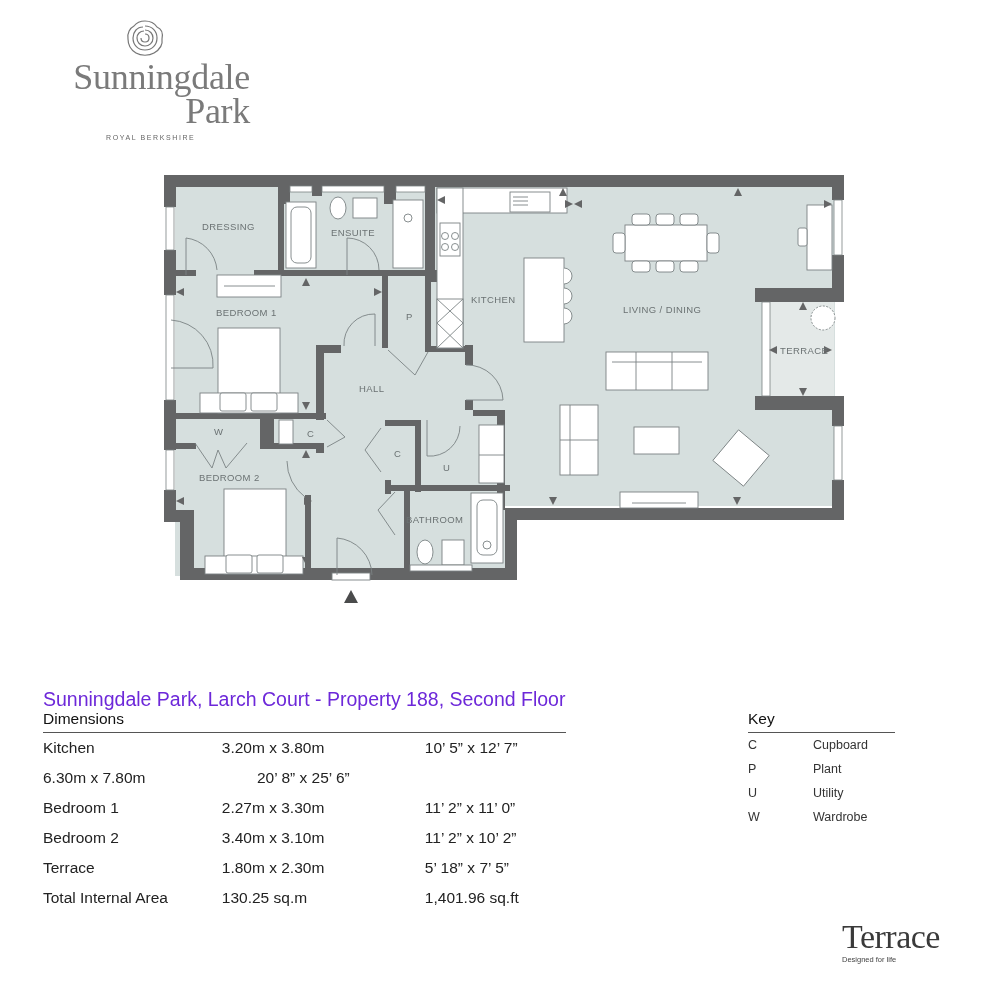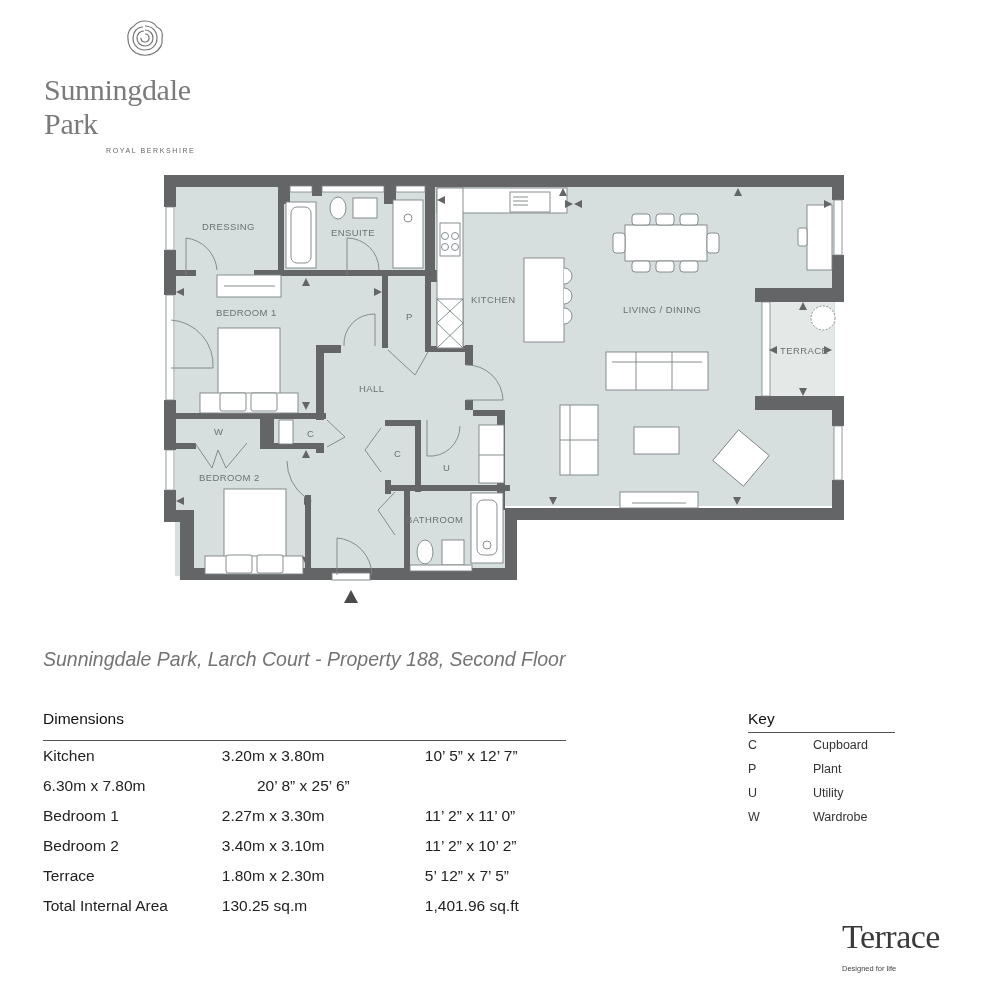--- a/index.html
+++ b/index.html
@@ -1,35 +1,35 @@
 <!DOCTYPE html>
 <html><head>
 <meta charset="utf-8">
 <style>
   html,body{margin:0;padding:0;background:#ffffff;}
   body{width:1000px;height:1000px;position:relative;overflow:hidden;font-family:"Liberation Sans",sans-serif;color:#1a1a1a;}
   .logo{position:absolute;left:40px;top:18px;width:210px;text-align:center;}
   .logo svg{display:block;margin:0 auto;}
-  .logo-name{font-family:"Liberation Serif",serif;font-size:30px;color:#7a7a7a;letter-spacing:-0.3px;margin-top:15px;line-height:34px;text-align:left;padding-left:4px;}
+  .logo-name{font-family:"Liberation Serif",serif;font-size:36px;color:#7a7a7a;letter-spacing:-0.3px;margin-top:2px;line-height:34px;text-align:right;padding-left:4px;}
   .logo-sub{font-size:7px;letter-spacing:1.6px;color:#666;margin-top:6px;text-align:left;padding-left:66px;}
   .plan{position:absolute;left:0;top:0;}
   .rl{font-size:9.5px;fill:#6b7273;letter-spacing:0.4px;font-family:"Liberation Sans",sans-serif;}
-  .title{position:absolute;left:43px;top:648px;font-size:19.5px;color:#737373;font-style:italic;}
+  .title{position:absolute;left:43px;top:688px;font-size:19.5px;color:#6d28d9;}
   .dims{position:absolute;left:43px;top:710px;width:523px;}
-  .dims-head{font-size:15.5px;color:#111;padding-bottom:12px;border-bottom:1.2px solid #555;}
+  .dims-head{font-size:15.5px;color:#111;padding-bottom:4px;border-bottom:1.2px solid #555;}
   .drow{display:flex;font-size:15.5px;height:30px;line-height:30px;color:#222;}
   .drow:first-of-type{margin-top:2px;}
   .c1{width:190px;}.c2{width:186px;}.c3{width:150px;margin-left:28px;}
   .key{position:absolute;left:700px;top:710px;width:147px;margin-left:48px;}
   .key-head{font-size:15.5px;color:#111;padding-bottom:4px;border-bottom:1.2px solid #555;}
   .krow{display:flex;font-size:12.5px;height:24px;line-height:24px;color:#333;}
   .krow .k{width:65px;}
   .berkeley{position:absolute;left:842px;top:920px;}
   .bk-name{font-family:"Liberation Serif",serif;font-size:34px;color:#3a3a3a;letter-spacing:-0.5px;line-height:34px;}
-  .bk-tag{font-size:7.5px;color:#444;margin-top:10px;}
+  .bk-tag{font-size:7.5px;color:#444;margin-top:1px;}
 </style>
 </head>
 <body>
 
 <div class="logo">
   <svg width="40" height="40" viewBox="0 0 40 40">
     <g fill="none" stroke="#777" stroke-width="1.2">
       <path d="M20 3 C27 3 30 6 32 9 C37 11 38 16 37 21 C38 27 34 32 29 35 C24 38 16 38 11 35 C6 32 3 27 3 21 C2 15 5 10 9 8 C12 4 16 3 20 3 Z"></path>
       <path d="M20 8 C27 8 32 13 32 20 C32 27 27 32 20 32 C13 32 8 27 8 20 C8 14 12 9 18 9"></path>
       <path d="M20 12 C25 12 28 16 28 20 C28 25 24 28 20 28 C15 28 12 24 12 20 C12 16 15 13 19 13"></path>
@@ -286,21 +286,21 @@
     <span class="c3">11’ 2” x 11’ 0”</span>
   </div>
   <div class="drow">
     <span class="c1">Bedroom 2</span>
     <span class="c2">3.40m x 3.10m</span>
     <span class="c3">11’ 2” x 10’ 2”</span>
   </div>
   <div class="drow">
     <span class="c1">Terrace</span>
     <span class="c2">1.80m x 2.30m</span>
-    <span class="c3">5’ 12” x 7’ 5”</span>
+    <span class="c3">5’ 18” x 7’ 5”</span>
   </div>
   <div class="drow">
     <span class="c1">Total Internal Area</span>
     <span class="c2">130.25 sq.m</span>
     <span class="c3">1,401.96 sq.ft</span>
   </div>
 </div>
 
 <div class="key">
   <div class="key-head">Key</div>

